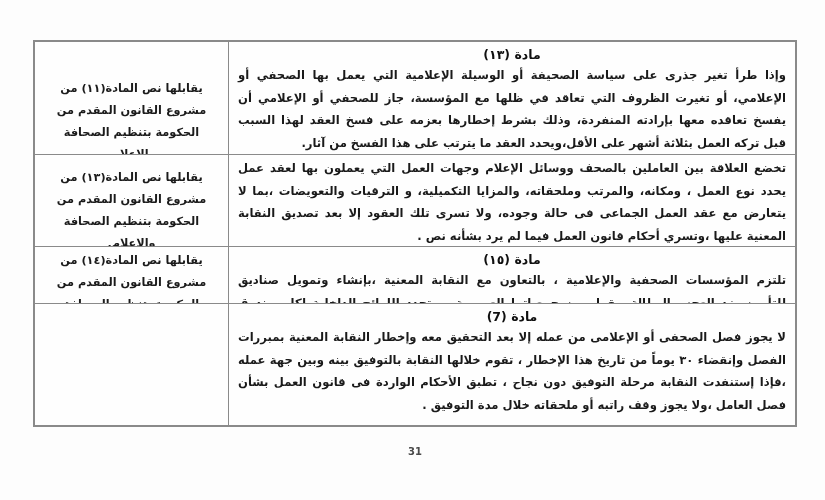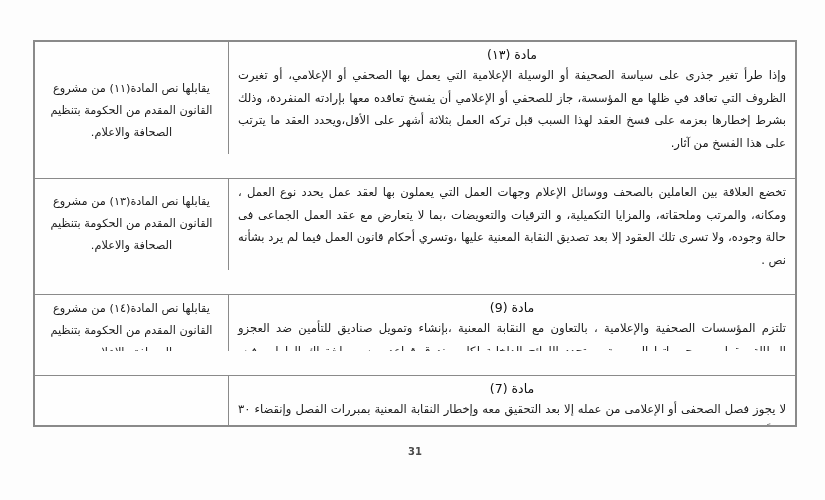--- a/index.html
+++ b/index.html
@@ -20,22 +20,21 @@
     top: 40px;
     width: 764px;
     height: 387px;
     box-sizing: border-box;
     border: 2px solid #8a8a8a;
     background: #fefefe;
     direction: rtl;
     display: flex;
     flex-direction: column;
     color: #161616;
-    font-weight: normal;
-    gap: 24px;
+    font-weight: bold;
   }
   .row {
     display: flex;
     box-sizing: border-box;
     overflow: hidden;
   }
   .row + .row { border-top: 1px solid #8a8a8a; }
   .row.r0 { height: 112px; }
   .row.r1 { height: 92px; }
   .row.r2 { height: 57px; }
@@ -107,21 +106,21 @@
       <p class="para">تخضع العلاقة بين العاملين بالصحف ووسائل الإعلام وجهات العمل التي يعملون بها لعقد عمل يحدد نوع العمل ، ومكانه، والمرتب وملحقاته، والمزايا التكميلية، و الترقيات  والتعويضات ،بما لا يتعارض مع عقد العمل الجماعى فى حالة وجوده، ولا تسرى تلك العقود إلا بعد تصديق النقابة المعنية عليها ،وتسري أحكام قانون العمل فيما لم يرد بشأنه نص .</p>
 
     </div>
     <div class="cell note">
       <div class="note-text">يقابلها نص المادة(١٣) من مشروع  القانون المقدم من الحكومة بتنظيم الصحافة والاعلام.</div>
     </div>
   </div>
 
   <div class="row r2">
     <div class="cell content">
-      <div class="article-title">مادة (9)</div>
+      <div class="article-title">مادة (١٥)</div>
       <p class="para">تلتزم المؤسسات الصحفية والإعلامية ، بالتعاون مع النقابة المعنية ،بإنشاء وتمويل  صناديق للتأمين ضد العجزو البطالة، بقرار من جمعياتها العمومية ، وتحدد اللوائح الداخلية لكل صندوق قواعد ورسوم اشتراك العاملين فيه، وشروط صرف التأمين فى حالتى العجز أوالبطالة.</p>
     </div>
     <div class="cell note">
       <div class="note-text">يقابلها نص المادة(١٤) من مشروع القانون المقدم من الحكومة بتنظيم الصحافة والاعلام.</div>
     </div>
   </div>
 
   <div class="row r3">
     <div class="cell content">
       <div class="article-title">مادة (7)</div>

